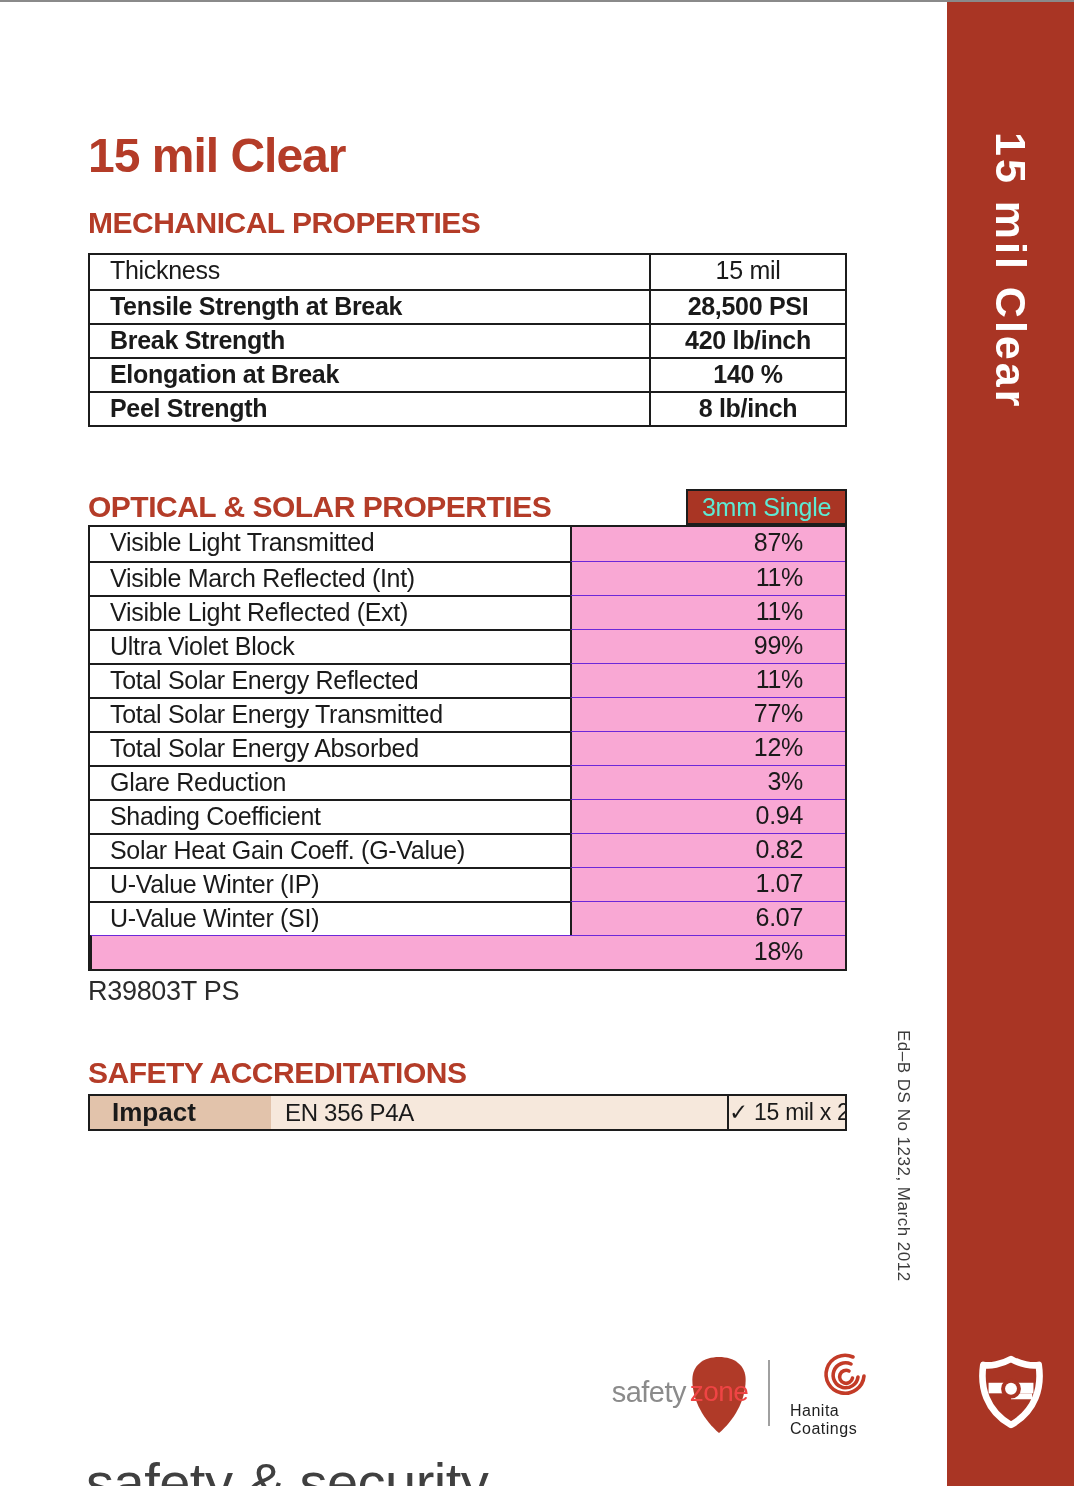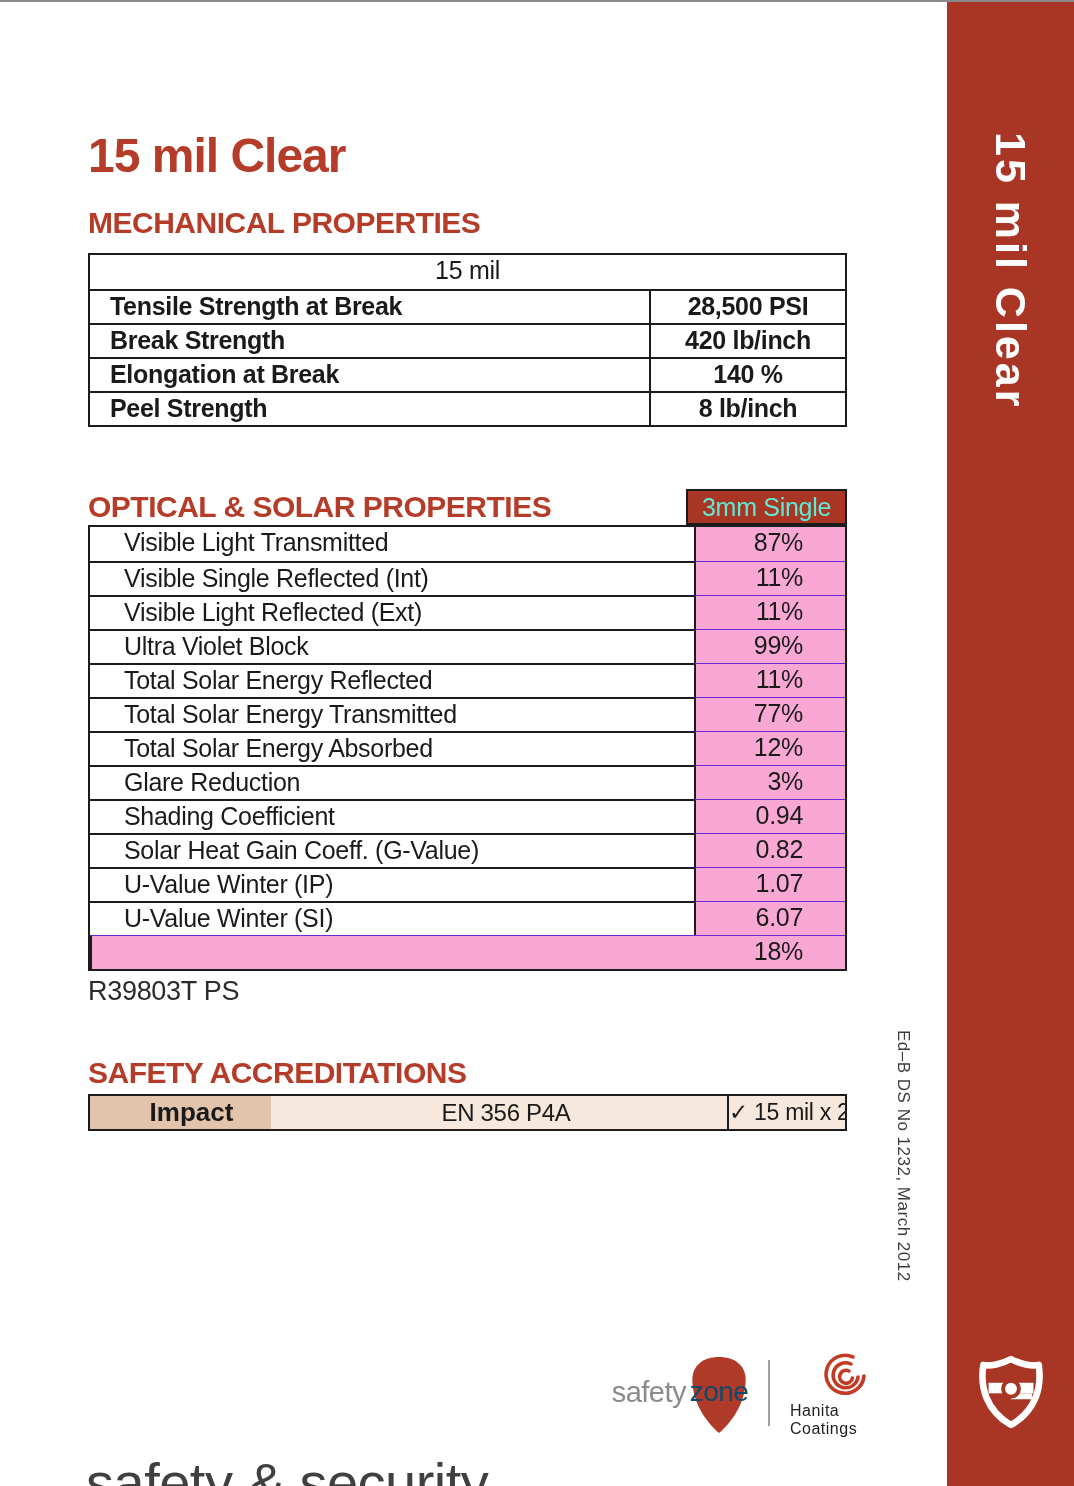--- a/index.html
+++ b/index.html
@@ -34,50 +34,50 @@
   .tbl { position:absolute; left:88px; width:759px; border:2px solid #1c1c1c; }
   .row { display:flex; height:34px; }
   .cell { line-height:31px; font-size:25px; letter-spacing:-0.3px; overflow:hidden; white-space:nowrap; }
 
   #mech-table { top:251px; }
   #mech-table .row + .row .cell { border-top:2px solid #1c1c1c;font-weight:bold; }
   .mech-label { width:561px; padding-left:20px; border-right:2px solid #1c1c1c; }
   .mech-value { flex:1; text-align:center; }
 
   #opt-table { top:523px; }
-  .opt-label { width:604px; padding-left:34px; }
+  .opt-label { width:480px; padding-left:20px; }
   .opt-value { flex:1; background:#f9a8d4; border-left:2px solid #1c1c1c; text-align:right; padding-right:42px; }
   #opt-table .row + .row .opt-label { border-top:2px solid #1c1c1c; }
   #opt-table .row + .row .opt-value { border-top:1px solid #6d28d9; }
 
   .opt-col-header {
     position:absolute; left:686px; top:487px; width:161px; height:36px;
     background:#a93524; border:2px solid #1c1c1c; color:#5eead4;
     font-size:25px; text-align:center; line-height:32px; letter-spacing:-0.3px;
   }
 
   .product-code { position:absolute; left:88px; top:974px; font-size:27px; color:#2b2b2b; letter-spacing:-0.3px; }
 
   
   .saf-row {
     position:absolute; left:88px; top:1092px; width:759px; height:37px;
     border:2px solid #1c1c1c; display:flex; background:#f6e8dc;
   }
-  .saf-cell { line-height:33px; white-space:nowrap; overflow:hidden;text-align:center; }
+  .saf-cell { line-height:33px; white-space:nowrap; overflow:hidden; }
   .saf-impact { width:181px; background:#e2c3ab; font-weight:bold; font-size:26px; padding-left:22px; }
   .saf-standard { flex:1; font-size:24px; padding-left:14px; letter-spacing:-0.3px; }
   .saf-result { width:118px; border-left:2px solid #1c1c1c; font-size:23px; text-align:center; letter-spacing:-0.3px; }
 
   
   .tagline { position:absolute; left:86px; top:1448px; font-size:56px; color:#404040; letter-spacing:-0.5px; }
 
   .sz-logo { position:absolute; left:560px; top:1352px; width:190px; height:86px; }
   .sz-prefix { position:absolute; right:64px; top:22px; font-size:29px; color:#8b8b8b; letter-spacing:-0.5px; }
   .sz-shield { position:absolute; right:0; top:0; }
-  .sz-suffix { position:absolute; right:0; top:22px; width:62px; text-align:center; font-size:28px; color:#0c4a6e; letter-spacing:-0.5px; }
+  .sz-suffix { position:absolute; right:0; top:22px; width:62px; text-align:center; font-size:28px; color:#ef4444; letter-spacing:-0.5px; }
 
   .footer-divider { position:absolute; left:768px; top:1358px; width:2px; height:66px; background:#a0a0a0; }
 
   .hanita-logo { position:absolute; left:790px; top:1348px; width:110px; height:74px; text-align:left; }
   .hanita-icon { display:block; margin:0 auto; }
   .hanita-label { font-size:16px; color:#1f1f1f; letter-spacing:0.5px; margin-top:2px; }
 </style>
 </head>
 <body>
 
@@ -101,20 +101,21 @@
   <div class="edition-wrap">
     <span class="edition">Ed–B  DS No 1232, March 2012</span>
   </div>
 
   <h1 class="doc-title">15 mil Clear</h1>
 
   <h2 class="section-heading" id="mech-heading">MECHANICAL PROPERTIES</h2>
 
   <div class="tbl" id="mech-table">
     <div class="row">
+      <div class="cell mech-label">Thickness</div>
       <div class="cell mech-value">15 mil</div>
     </div>
     <div class="row">
       <div class="cell mech-label">Tensile Strength at Break</div>
       <div class="cell mech-value">28,500 PSI</div>
     </div>
     <div class="row">
       <div class="cell mech-label">Break Strength</div>
       <div class="cell mech-value">420 lb/inch</div>
     </div>
@@ -130,21 +131,21 @@
 
   <h2 class="section-heading" id="opt-heading">OPTICAL &amp; SOLAR PROPERTIES</h2>
   <div class="opt-col-header">3mm Single</div>
 
   <div class="tbl" id="opt-table">
     <div class="row">
       <div class="cell opt-label">Visible Light Transmitted</div>
       <div class="cell opt-value">87%</div>
     </div>
     <div class="row">
-      <div class="cell opt-label">Visible Single Reflected (Int)</div>
+      <div class="cell opt-label">Visible March Reflected (Int)</div>
       <div class="cell opt-value">11%</div>
     </div>
     <div class="row">
       <div class="cell opt-label">Visible Light Reflected (Ext)</div>
       <div class="cell opt-value">11%</div>
     </div>
     <div class="row">
       <div class="cell opt-label">Ultra Violet Block</div>
       <div class="cell opt-value">99%</div>
     </div>

